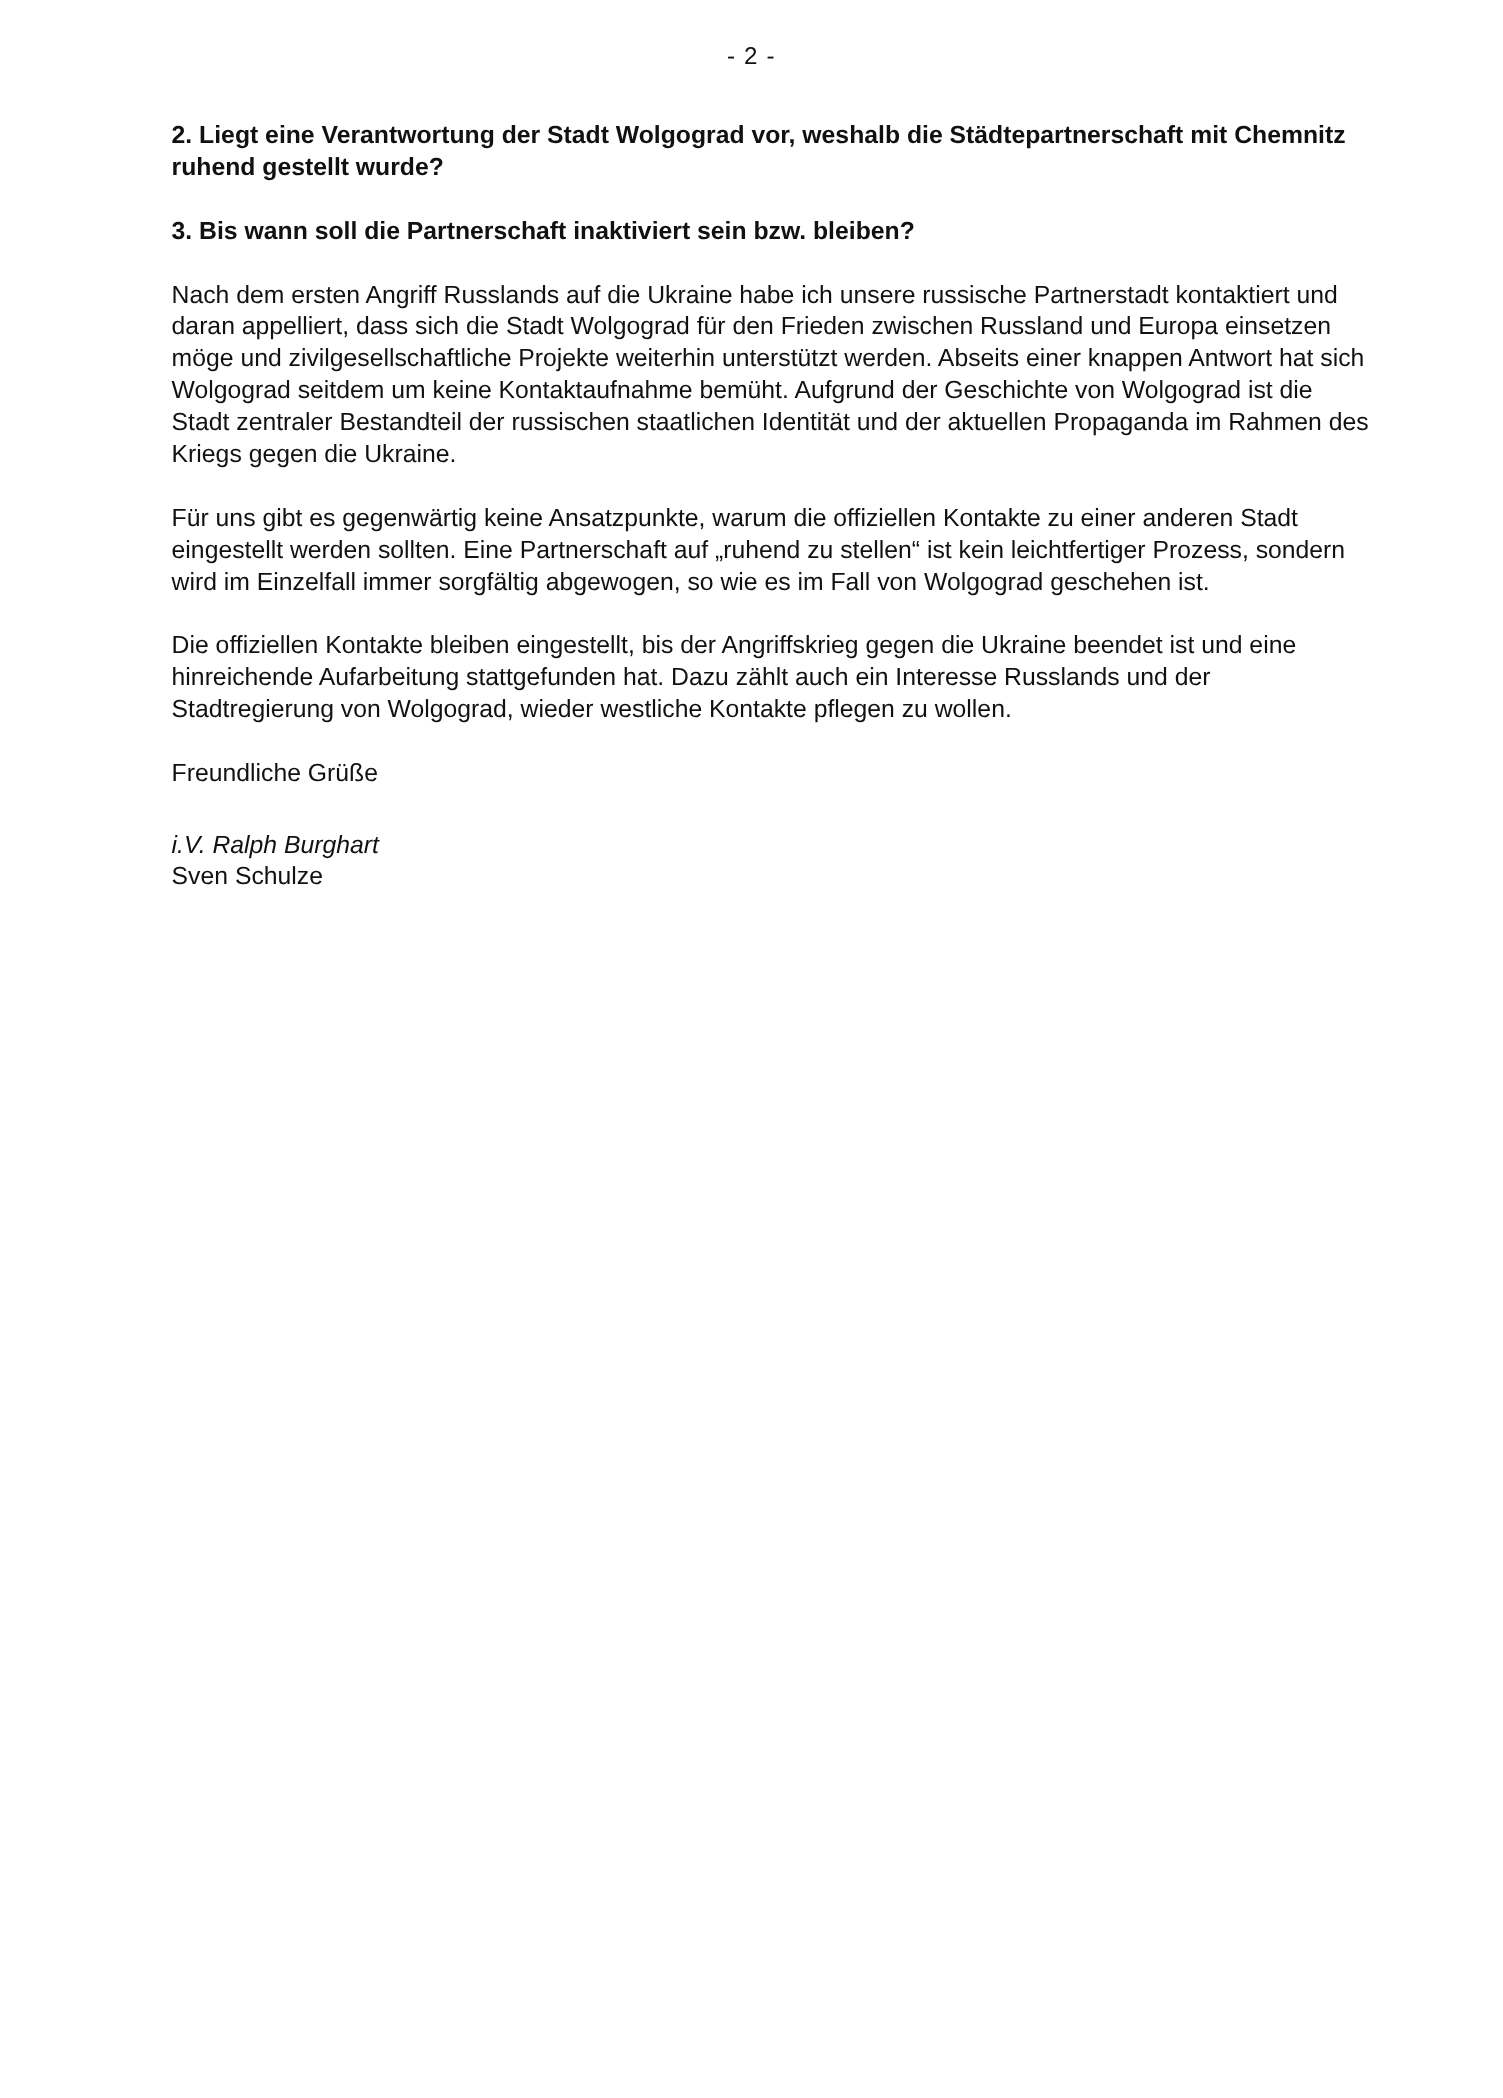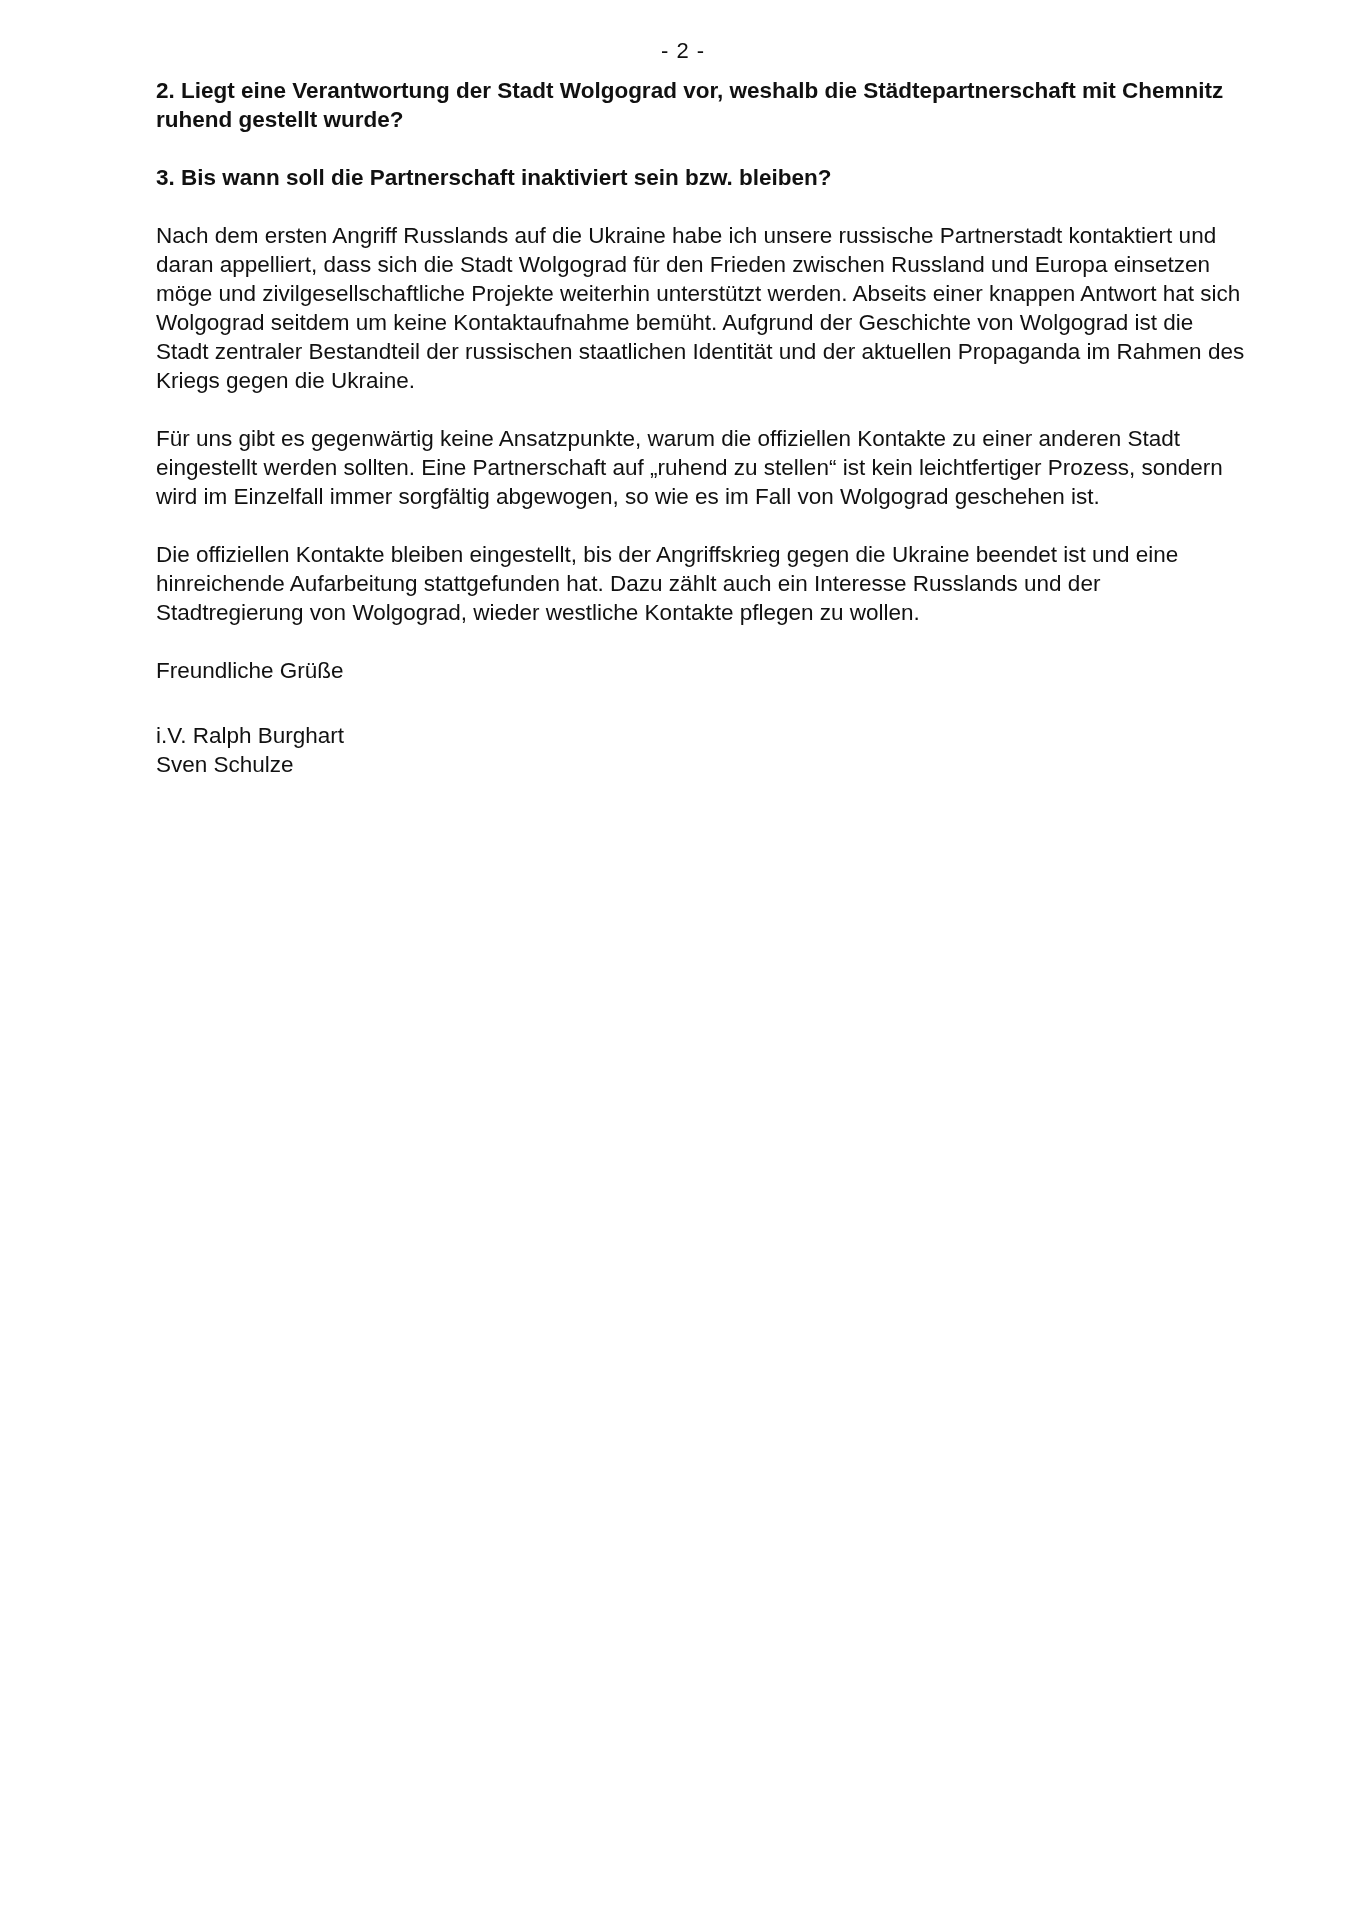--- a/index.html
+++ b/index.html
@@ -27,39 +27,40 @@
       top: 38px;
       left: 0;
       width: 100%;
       text-align: center;
       font-size: 22px;
       letter-spacing: 1px;
     }
     .content {
       position: absolute;
       left: 156px;
-      top: 76px;
+      top: 108px;
       width: 1090px;
       font-size: 22.5px;
       line-height: 29px;
     }
     .question {
       font-weight: bold;
       margin: 0 0 29px 0;
     }
     .para {
       margin: 2px 0 29px 0;
     }
     .closing {
       margin: 0 0 36px 0;
     }
     .sig-line {
       margin: 0;
     }
     .italic {
+      font-style: italic;
     }
   </style>
 </head>
 <body>
 
 <div class="page">
   <div class="page-number">- 2 -</div>
 
   <div class="content">
     <p class="question">2. Liegt eine Verantwortung der Stadt Wolgograd vor, weshalb die Städtepartnerschaft mit Chemnitz ruhend gestellt wurde?</p>

